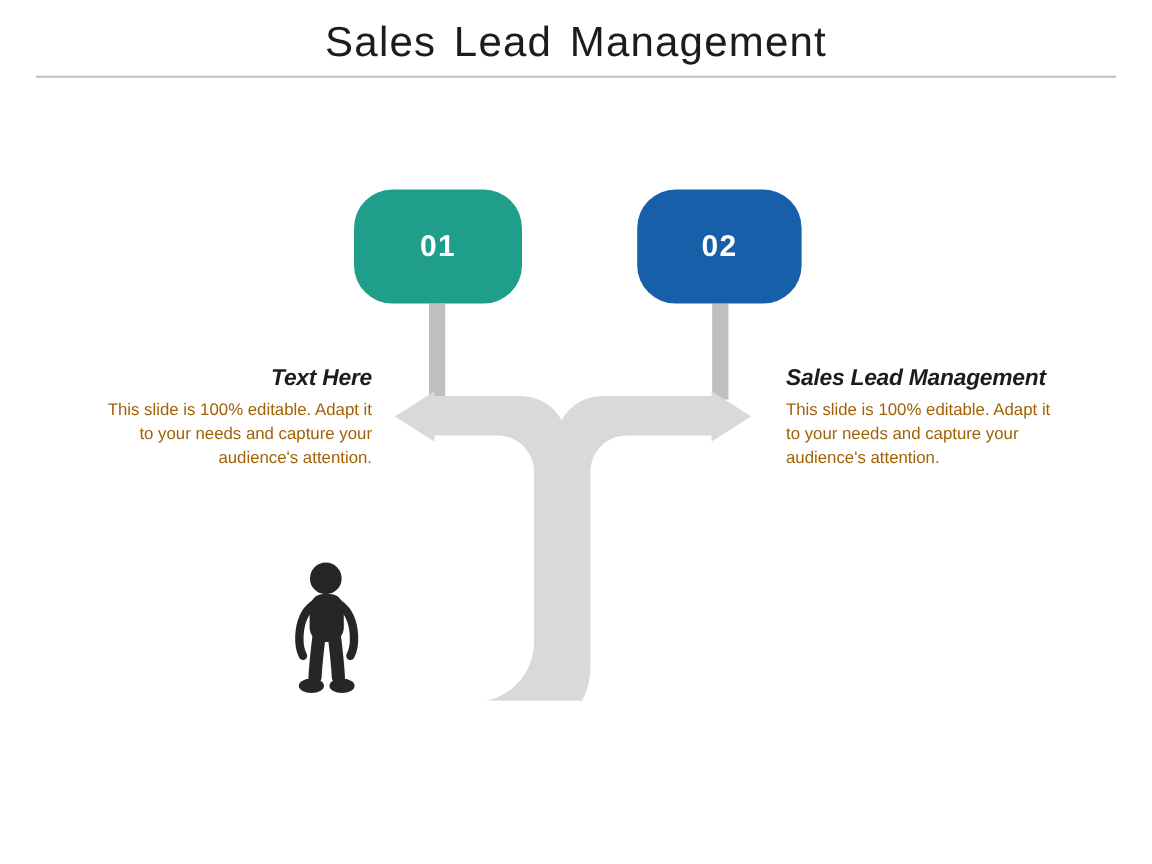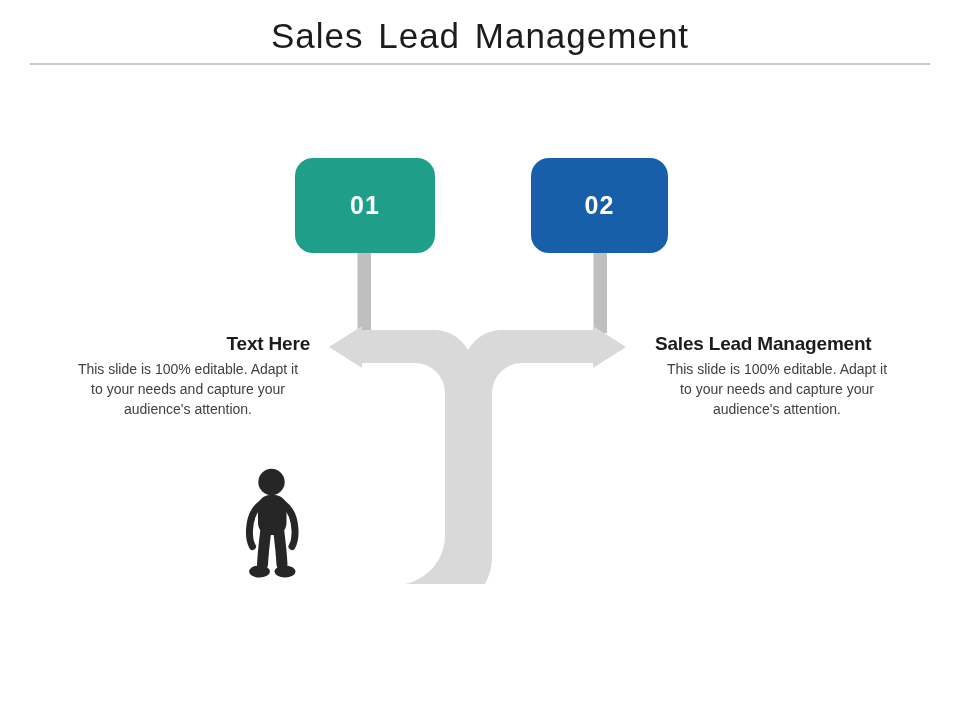--- a/index.html
+++ b/index.html
@@ -28,21 +28,21 @@
     position: absolute;
     top: 63px;
     left: 30px;
     width: 900px;
     height: 2px;
   }
   .step-card {
     position: absolute;
     top: 158px;
     height: 95px;
-    border-radius: 18px;
+    border-radius: 32px;
     display: flex;
     align-items: center;
     justify-content: center;
   }
   .step-card.card-1 { left: 295px; width: 140px; }
   .step-card.card-2 { left: 531px; width: 137px; align-items: center; }
   .step-number {
     color: #ffffff;
     font-size: 25px;
     font-weight: 700;
@@ -58,31 +58,30 @@
   .text-block {
     position: absolute;
     top: 304px;
     width: 244px;
   }
   .text-block.left-block { left: 66px; text-align: right; }
   .text-block.right-block { left: 655px; text-align: left; }
   .step-heading {
     font-size: 19px;
     font-weight: 700;
+    font-style: italic;
     letter-spacing: -0.2px;
     color: #1c1c1c;
     line-height: 24px;
-    margin-top: 28px;
   }
   .step-description {
     margin-top: 3px;
     font-size: 14px;
     line-height: 20px;
-    color: #404040;
-    text-align: center;
+    color: #a16207;
   }
 </style>
 </head>
 <body>
 
 <div class="slide">
 
   <div class="slide-title">Sales Lead Management</div>
 
   <div class="title-divider" style="background-color: rgb(201, 201, 201);"></div>

